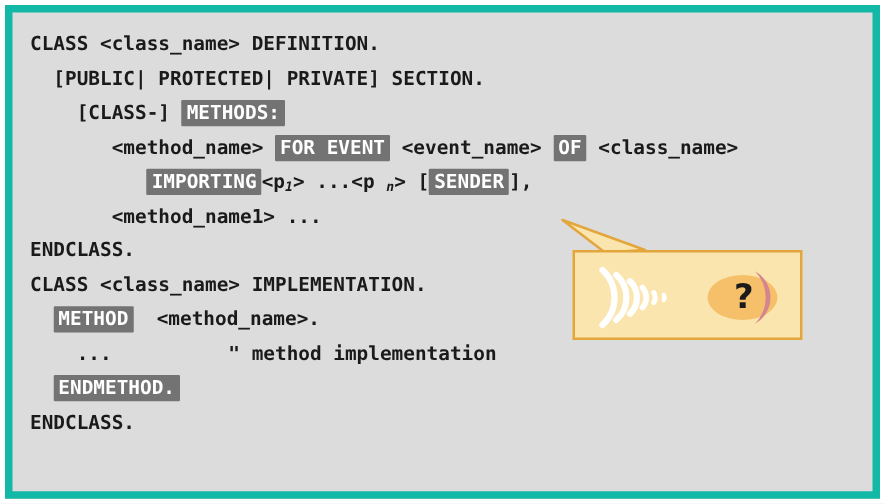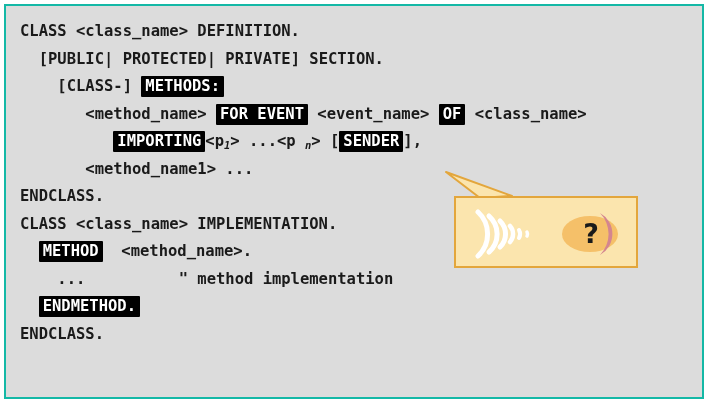--- a/index.html
+++ b/index.html
@@ -6,38 +6,38 @@
   body{
     width:708px;height:403px;
     background:#ffffff;
     font-family:"DejaVu Sans Mono","Liberation Mono",monospace;
     overflow:hidden;
   }
   #panel{
     position:absolute;left:4px;top:4px;
     width:700px;height:395px;
     background:#dcdcdc;
-    border:2px solid #14b8a6;
+    border:6px solid #14b8a6;
     box-sizing:border-box;
     overflow:hidden;
   }
   .code{
     position:absolute;
     left:14px;top:12px;
     width:676px;
     font-size:15.5px;
     line-height:27.5px;
     font-weight:bold;
     color:#1a1a1a;
     letter-spacing:0px;
     white-space:pre;
   }
   .line{white-space:pre;height:27.5px;}
   .hl{
-    background:#000000;
+    background:#737373;
     color:#ffffff;
     padding:1px 4px 2px 4px;
     border-radius:1px;
   }
   .sub{
     font-size:10.5px;
     font-style:italic;
     vertical-align:-3px;
     font-weight:bold;
   }

